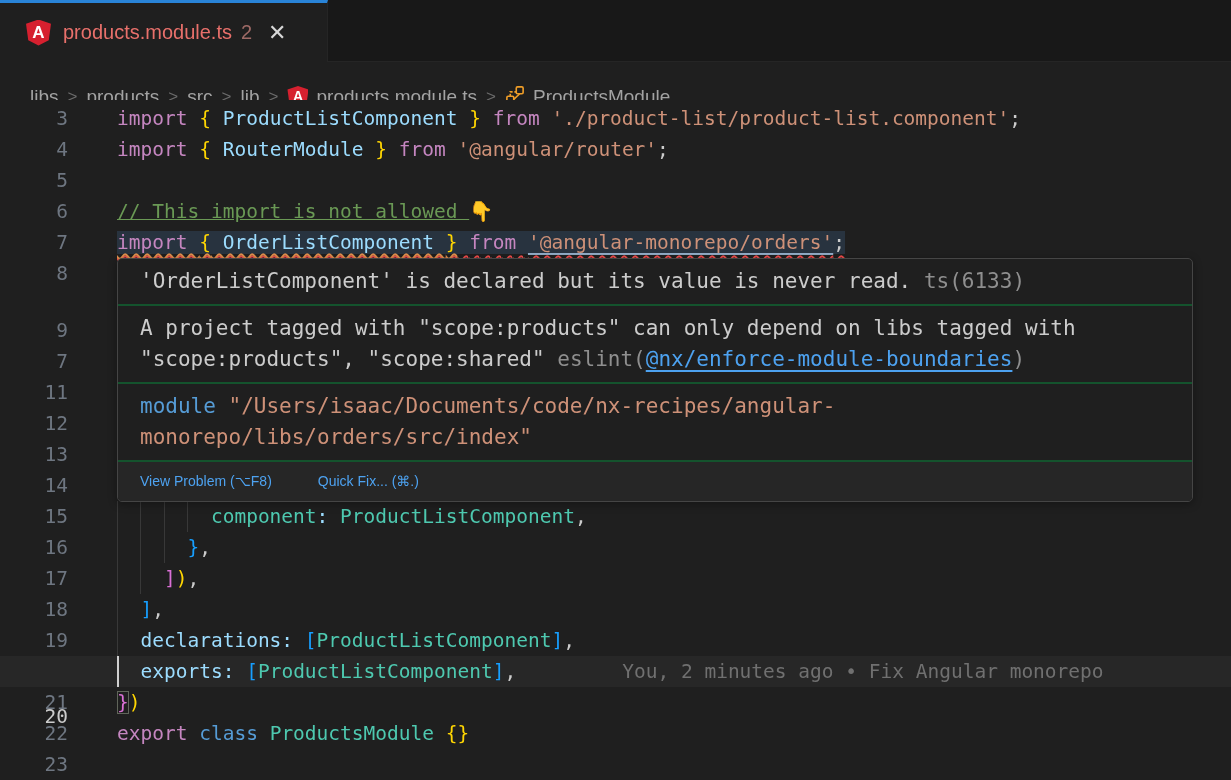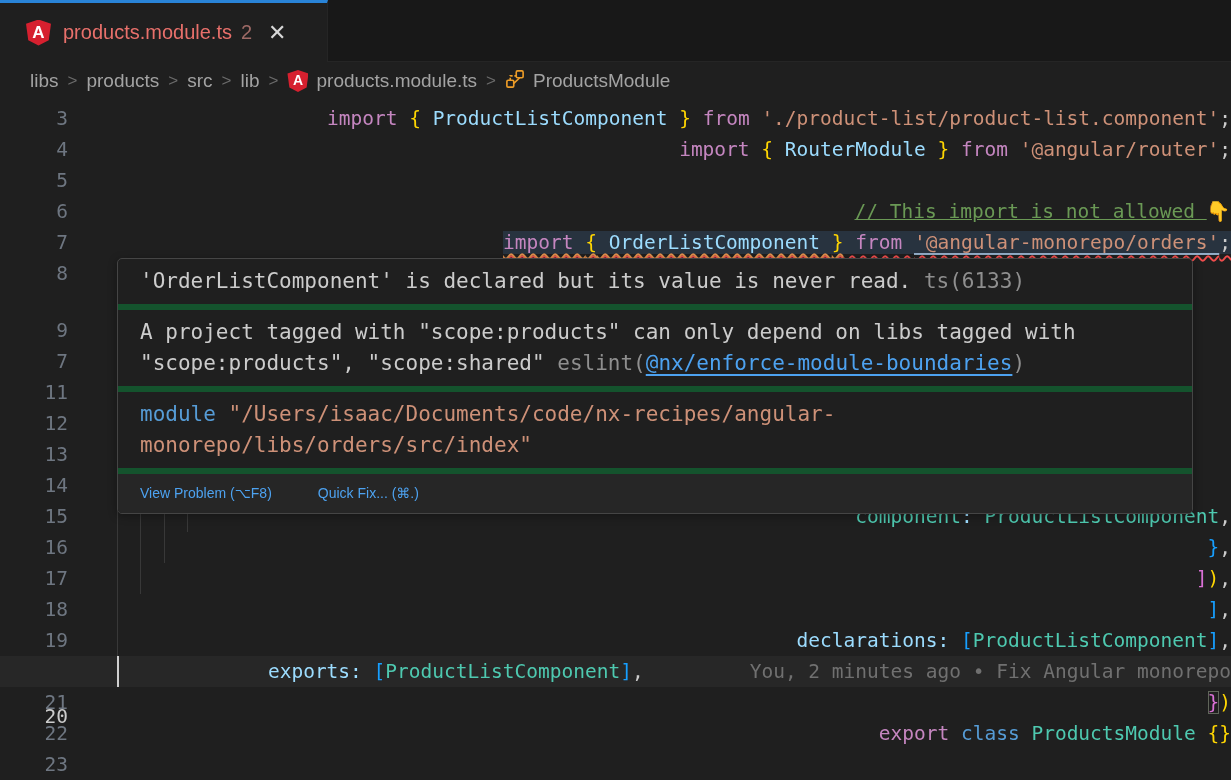--- a/index.html
+++ b/index.html
@@ -19,37 +19,37 @@
   
   .ng-icon { width:25px; height:26px; position:relative; flex:0 0 auto; }
   .ng-icon .shield { position:absolute; inset:0; background:#d6202f;
       clip-path:polygon(50% 0, 100% 16%, 91% 80%, 50% 100%, 9% 80%, 0 16%); }
   .ng-icon .a { position:absolute; inset:0; color:#fff; font-weight:bold;
       font-size:17px; text-align:center; line-height:25px; }
   .ng-icon.small { width:21px; height:22px; }
   .ng-icon.small .a { font-size:14px; line-height:21px; }
 
   
-  .breadcrumbs { position:absolute; left:0; top:62px; width:1231px; height:38px;
+  .breadcrumbs { position:absolute; left:0; top:78px; width:1231px; height:38px;
                  display:flex; align-items:center; padding-left:30px;
                  color:#a3a3a3; font-size:19px; }
   .crumb { display:flex; align-items:center; gap:8px; cursor:pointer; white-space:nowrap; }
   .crumb-sep { color:#6b6b6b; margin:0 9px; font-size:17px; }
   .class-icon { display:inline-block; }
 
   
   .editor { position:absolute; left:0; top:100px; width:1231px; height:680px;
             background:#1f1f1f; font-family:"DejaVu Sans Mono", monospace;
             font-size:19.5px; }
   .code-area { padding-top:3px; }
   .line { display:flex; height:31px; line-height:31px; white-space:pre; position:relative; }
   .line.cur { background:#272727; }
   .ln { width:68px; text-align:right; color:#6e7681; flex:0 0 auto; }
   .line.cur .ln { color:#cccccc;margin-top:45px; }
-  .code { position:relative; padding-left:49px; flex:1 1 auto;text-align:right; }
+  .code { position:relative; padding-left:49px; flex:1 1 auto; }
   .hover-gap { height:26px; }
   .guide { position:absolute; top:0; bottom:0; width:1px; background:#383838; }
   .guide.act { width:2px; background:#cfcfcf; }
 
   
   .tk-kw   { color:#c586c0; }
   .tk-kw2  { color:#569cd6; }
   .tk-type { color:#9cdcfe; }
   .tk-prop { color:#9cdcfe;margin-top:24px; }
   .tk-cls  { color:#4ec9b0; }
@@ -67,21 +67,21 @@
   .lnk { text-decoration:underline solid rgba(165,195,225,.85) 1.5px; text-underline-offset:4px; }
   .match { outline:1px solid #60655a; outline-offset:-1px; }
   .blame { color:#707070; margin-left:106px; }
 
   
   .hover-popup { position:absolute; left:117px; top:158px; width:1076px;
                  background:#1f1f1f; border:1px solid #454545; border-radius:5px;
                  z-index:10; font-family:"DejaVu Sans Mono", monospace; font-size:21px;
                  overflow:hidden; box-shadow:0 2px 8px rgba(0,0,0,.35); }
   .hp-sec { padding:7px 22px; line-height:31px; color:#cccccc;
-            border-bottom:6px solid #14532d; }
+            border-bottom:2px solid #14532d; }
   .hp-dim { color:#8f8f8f; }
   .hp-link { color:#4da2f0; cursor:pointer; }
   .hp-link.u { text-decoration:underline; text-underline-offset:4px; }
   .hp-kw { color:#569cd6; }
   .hp-str { color:#ce9178; }
   .hp-status { background:#262626; padding:4px 22px; height:39px;
                display:flex; align-items:center; gap:46px;
                font-family:"Liberation Sans", sans-serif; font-size:14px;
                border-bottom:none; }
 </style>

